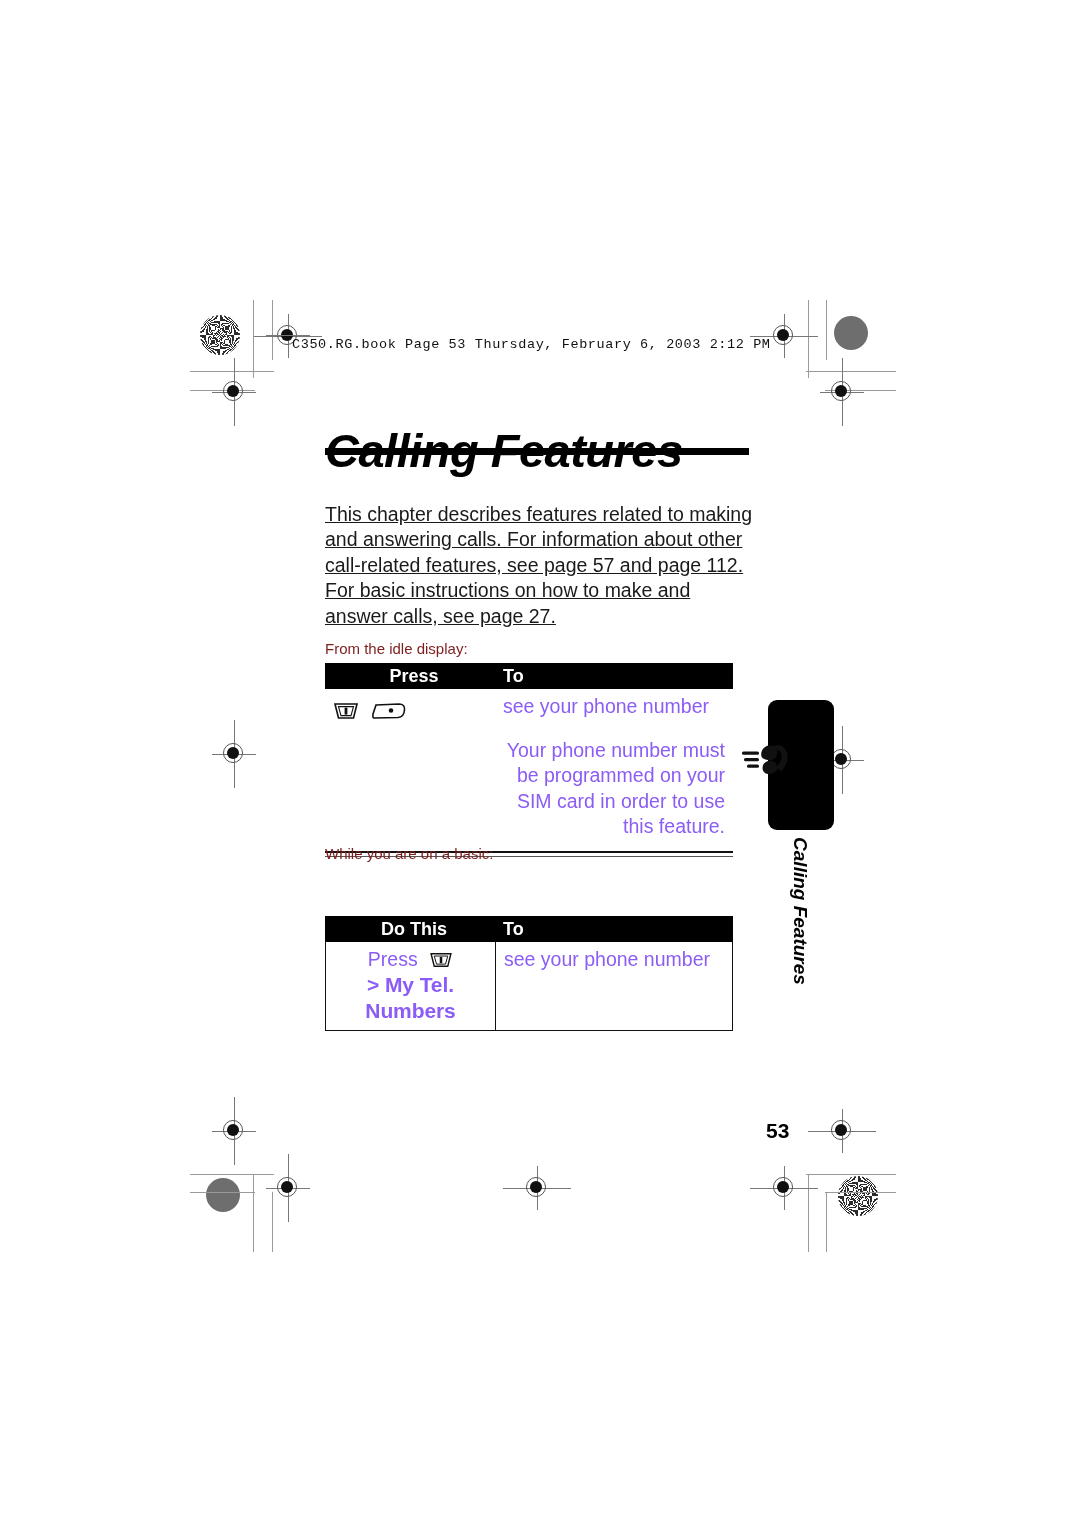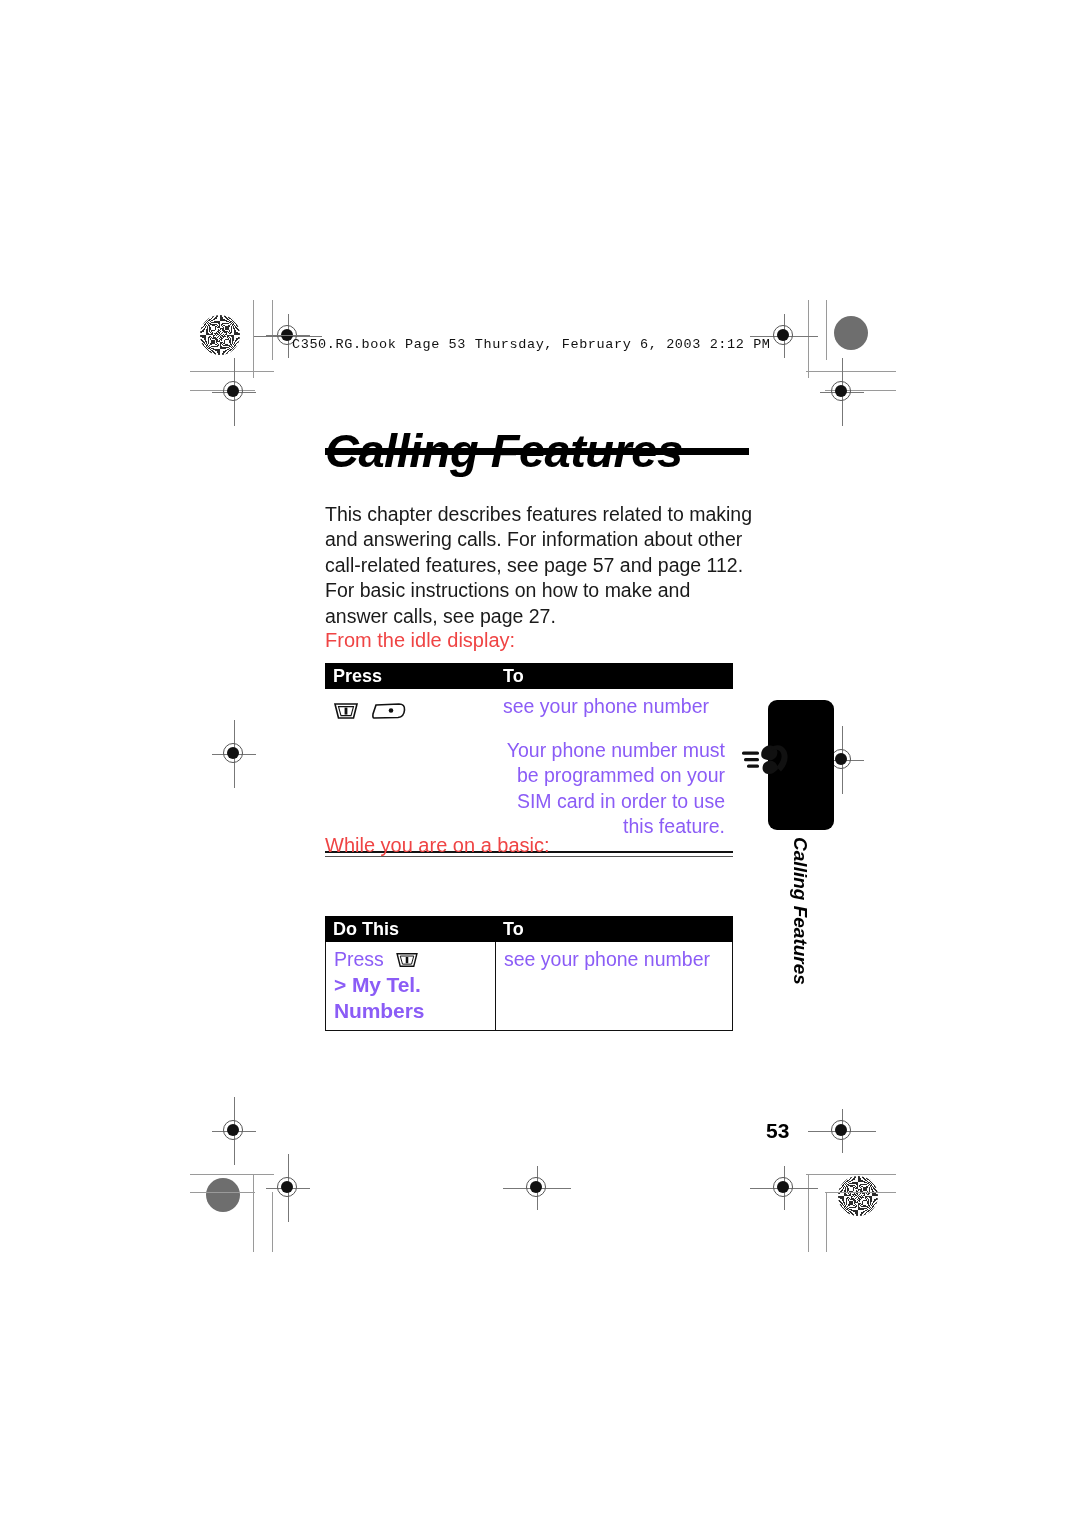--- a/index.html
+++ b/index.html
@@ -124,41 +124,43 @@
 
   
   #intro {
     position: absolute;
     left: 325px;
     top: 482px;
     width: 430px;
     font-size: 19.5px;
     line-height: 25.6px;
     color: #1a1a1a;
+    text-decoration: underline;
   }
 
   #section-title {
     position: absolute;
     left: 325px;
     top: 586px;
     font-size: 28.5px;
     font-weight: bold;
     font-style: italic;
     letter-spacing: -0.2px;
     color: #000;
     white-space: nowrap;
   }
 
   .lead-in {
     position: absolute;
     left: 325px;
-    font-size: 20px;
+    font-size: 15px;
     line-height: 25px;
-    color: #ef4444;
+    color: #7f1d1d;
     white-space: nowrap;
+    margin-top: 8px;
   }
   #lead-1 { top: 628px; }
   #lead-2 { top: 833px; }
 
   
   .tbl {
     position: absolute;
     left: 325px;
     width: 408px;
   }
@@ -171,21 +173,21 @@
     color: #ffffff;
     height: 26px;
     align-items: center;
   }
   .tbl-head .cell {
     font-size: 18px;
     font-weight: bold;
     padding-left: 8px;
     box-sizing: border-box;
   }
-  .col-a { width: 170px; flex: 0 0 170px; }
+  .col-a { width: 170px; flex: 0 0 170px; text-align: center; }
   .col-b { flex: 1 1 auto; }
 
   .tbl-body .row {
     display: flex;
   }
   .tbl-body .cell {
     font-size: 19.5px;
     line-height: 25.4px;
     color: #8b5cf6;
     padding: 5px 8px 7px 8px;

